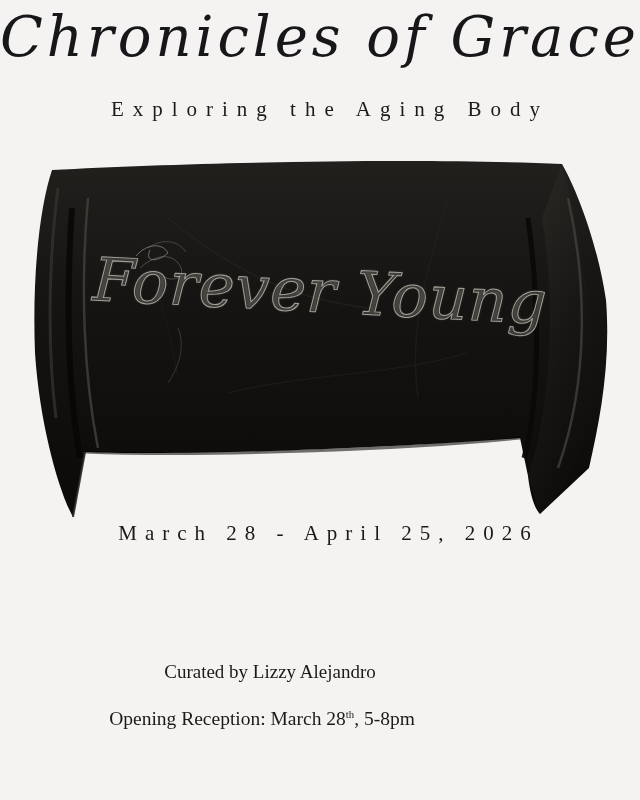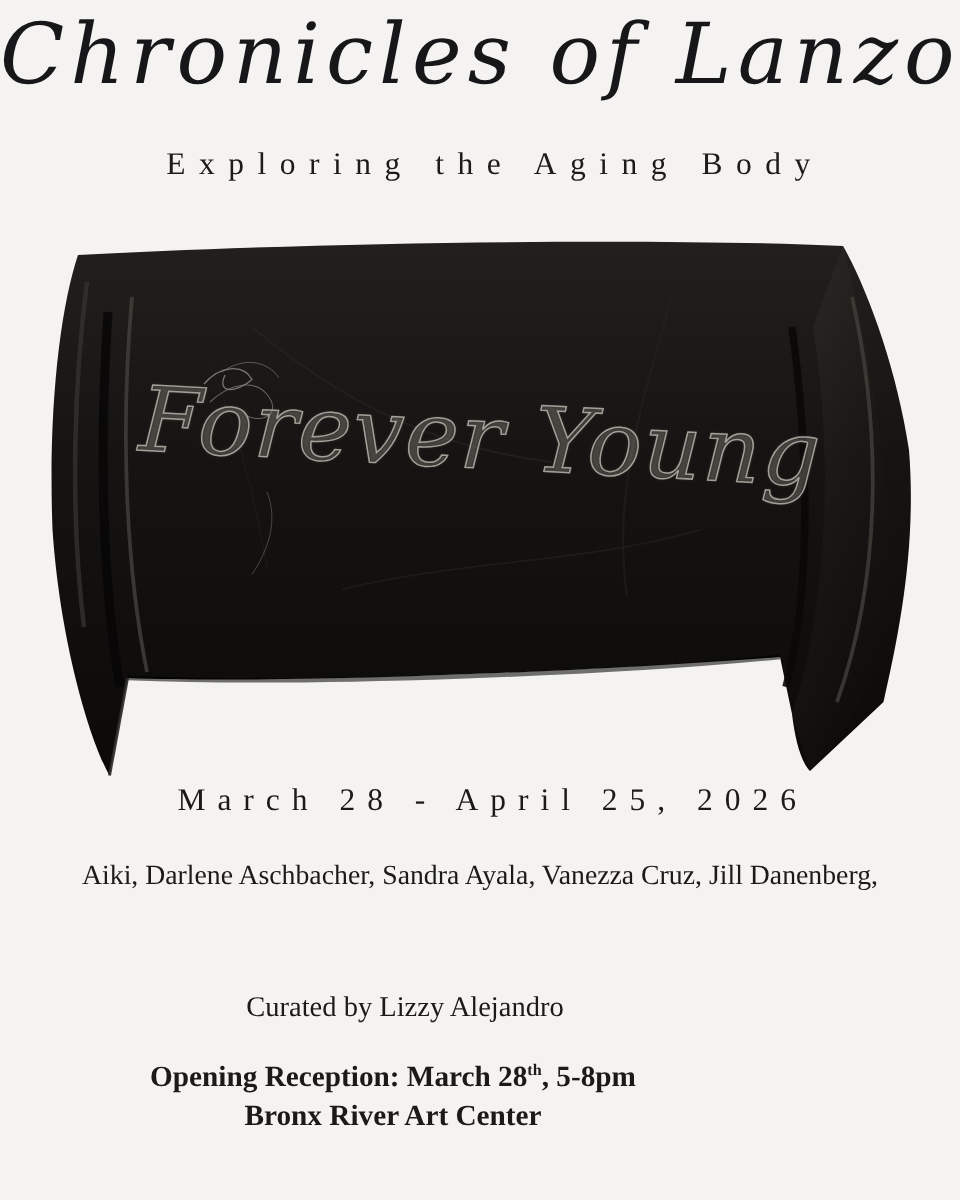--- a/index.html
+++ b/index.html
@@ -84,40 +84,40 @@
     color: #1b1a18;
   }
   .reception {
     position: absolute;
     top: 706px;
     left: 0;
     width: 524px;
     text-align: center;
     font-size: 19.5px;
     line-height: 25.5px;
-    font-weight: bold;
+    font-weight: normal;
     color: #1b1a18;
   }
   .reception sup {
     font-size: 0.55em;
     vertical-align: super;
     line-height: 0;
   }
   .embroidery {
     font-family: "DejaVu Serif", serif;
     font-style: italic;
     letter-spacing: 1px;
   }
 </style>
 </head>
 <body>
 
 <div>
 
-  <h1 class="title">Chronicles of Lanzo</h1>
+  <h1 class="title">Chronicles of Grace</h1>
 
   <div class="subtitle">Exploring the Aging Body</div>
 
   <figure class="artwork">
     <svg viewBox="0 0 584 368" width="584" height="368" xmlns="http://www.w3.org/2000/svg" aria-hidden="true">
       <defs>
         <linearGradient id="clothBody" x1="0" y1="0" x2="0" y2="1">
           <stop offset="0" stop-color="#22201d"></stop>
           <stop offset="0.4" stop-color="#161412"></stop>
           <stop offset="1" stop-color="#0b0a09"></stop>
@@ -155,23 +155,21 @@
       <path fill="none" stroke="#7f7d75" stroke-width="0.6" opacity="0.55" d="M150,170 C158,190 150,210 140,225"></path>
 
       <text class="embroidery" x="292" y="154" text-anchor="middle" font-size="60" fill="#8f8d85" opacity="0.4" filter="url(#soften)" transform="rotate(3 292 140)">Forever Young</text>
       <text class="embroidery" x="292" y="154" text-anchor="middle" font-size="60" fill="none" stroke="#a8a69d" stroke-width="1" opacity="0.95" transform="rotate(3 292 140)">Forever Young</text>
     </svg>
   </figure>
 
   <div class="dates">March 28 - April 25, 2026</div>
 
   <div class="artists">
-    <div>Aiki, Darlene Aschbacher, Sandra Ayala, Vanezza Cruz,  Jill Danenberg,</div>
   </div>
 
   <div class="curator">Curated by Lizzy Alejandro</div>
 
   <div class="reception">
     <div><span>Opening Reception: March 28</span><sup>th</sup><span>, 5-8pm</span></div>
-    <div>Bronx River Art Center</div>
   </div>
 
 </div>
 
 </body></html>

